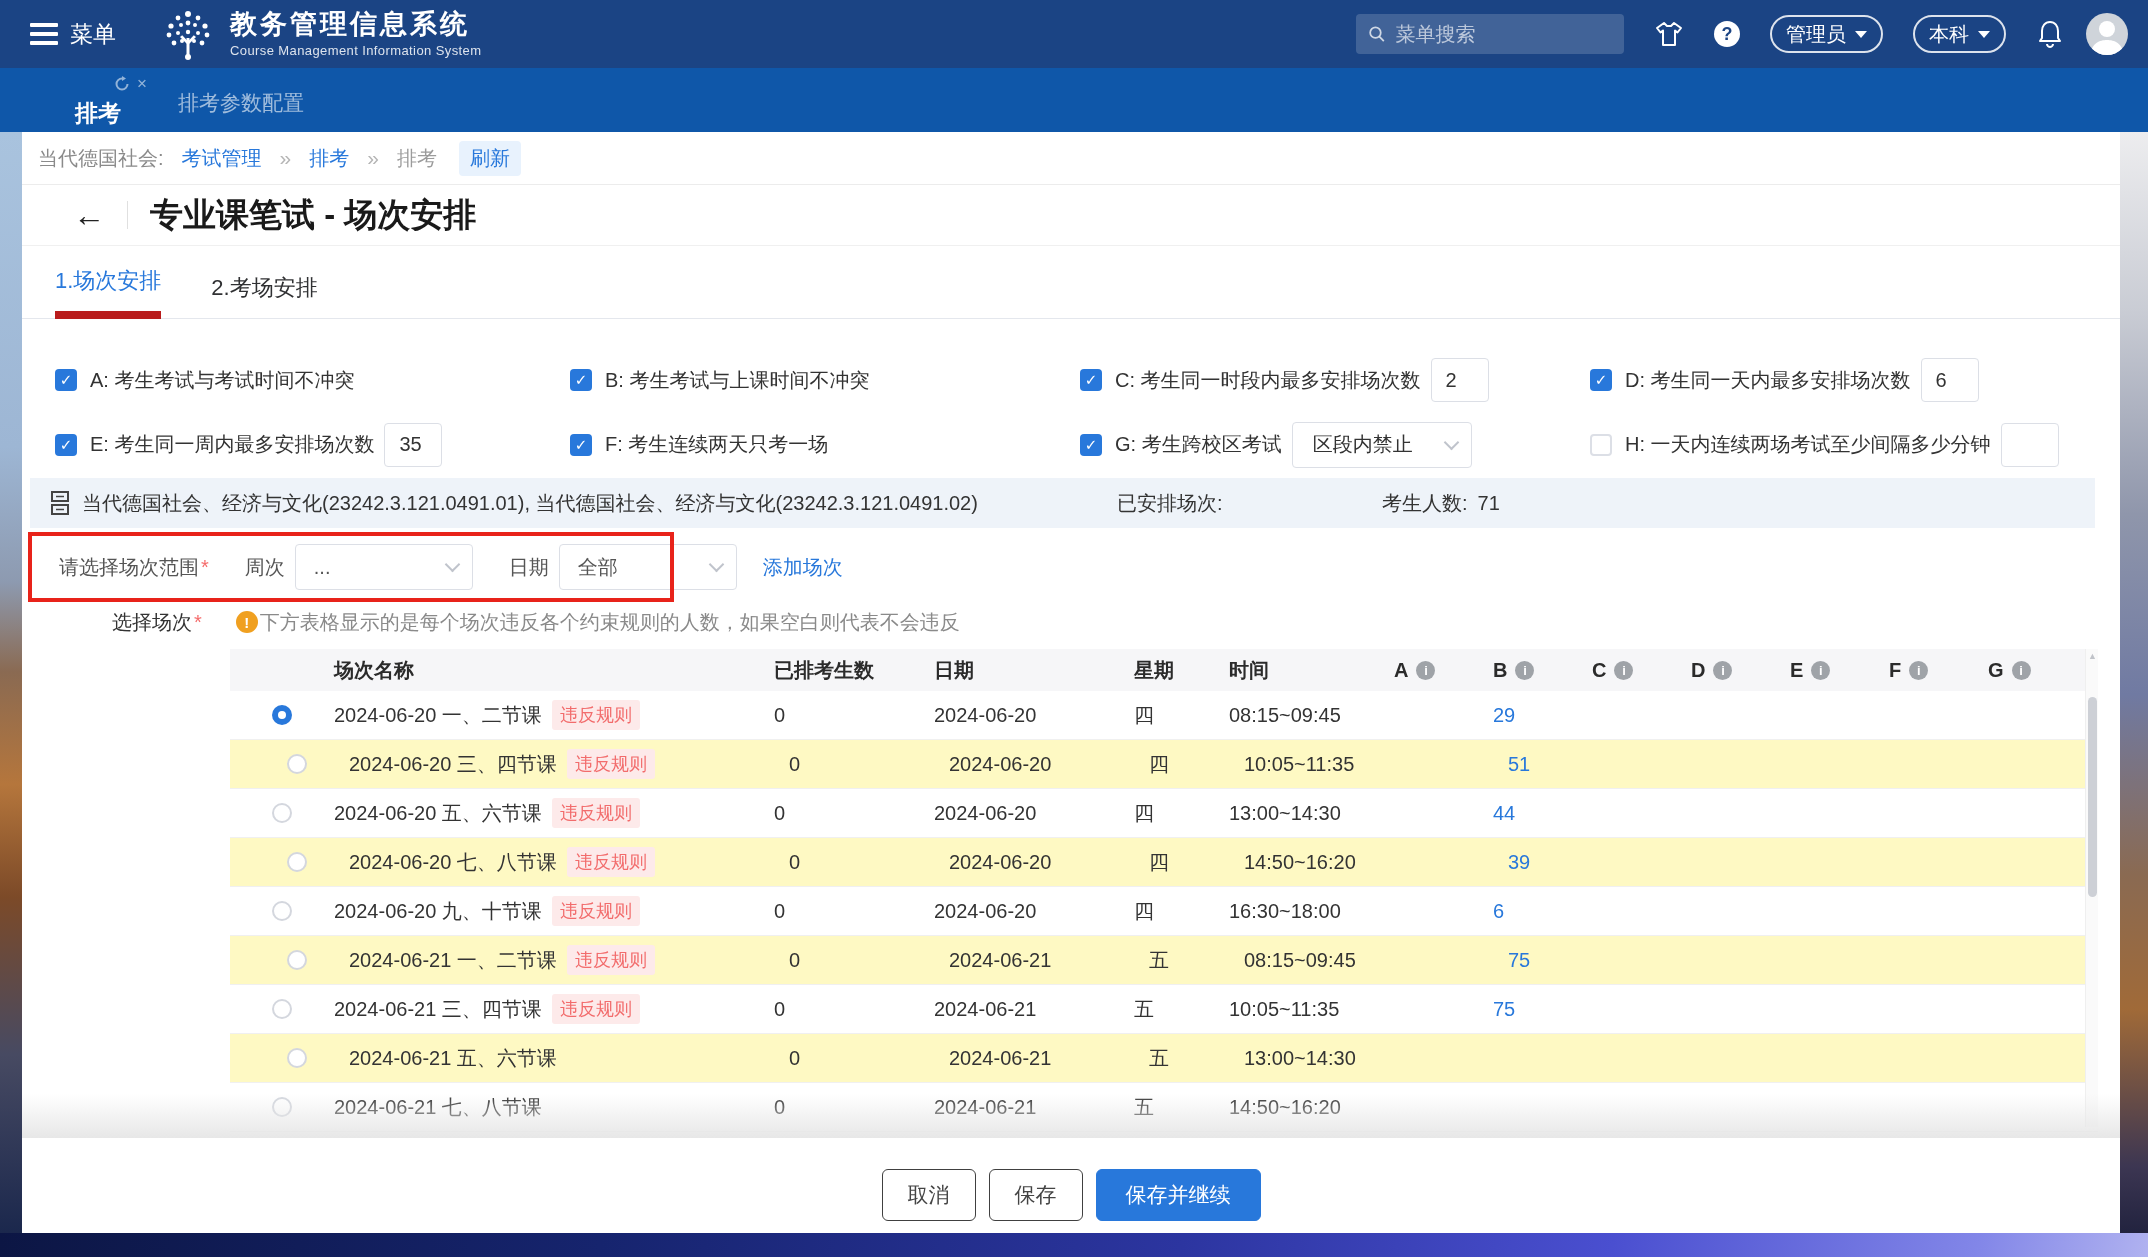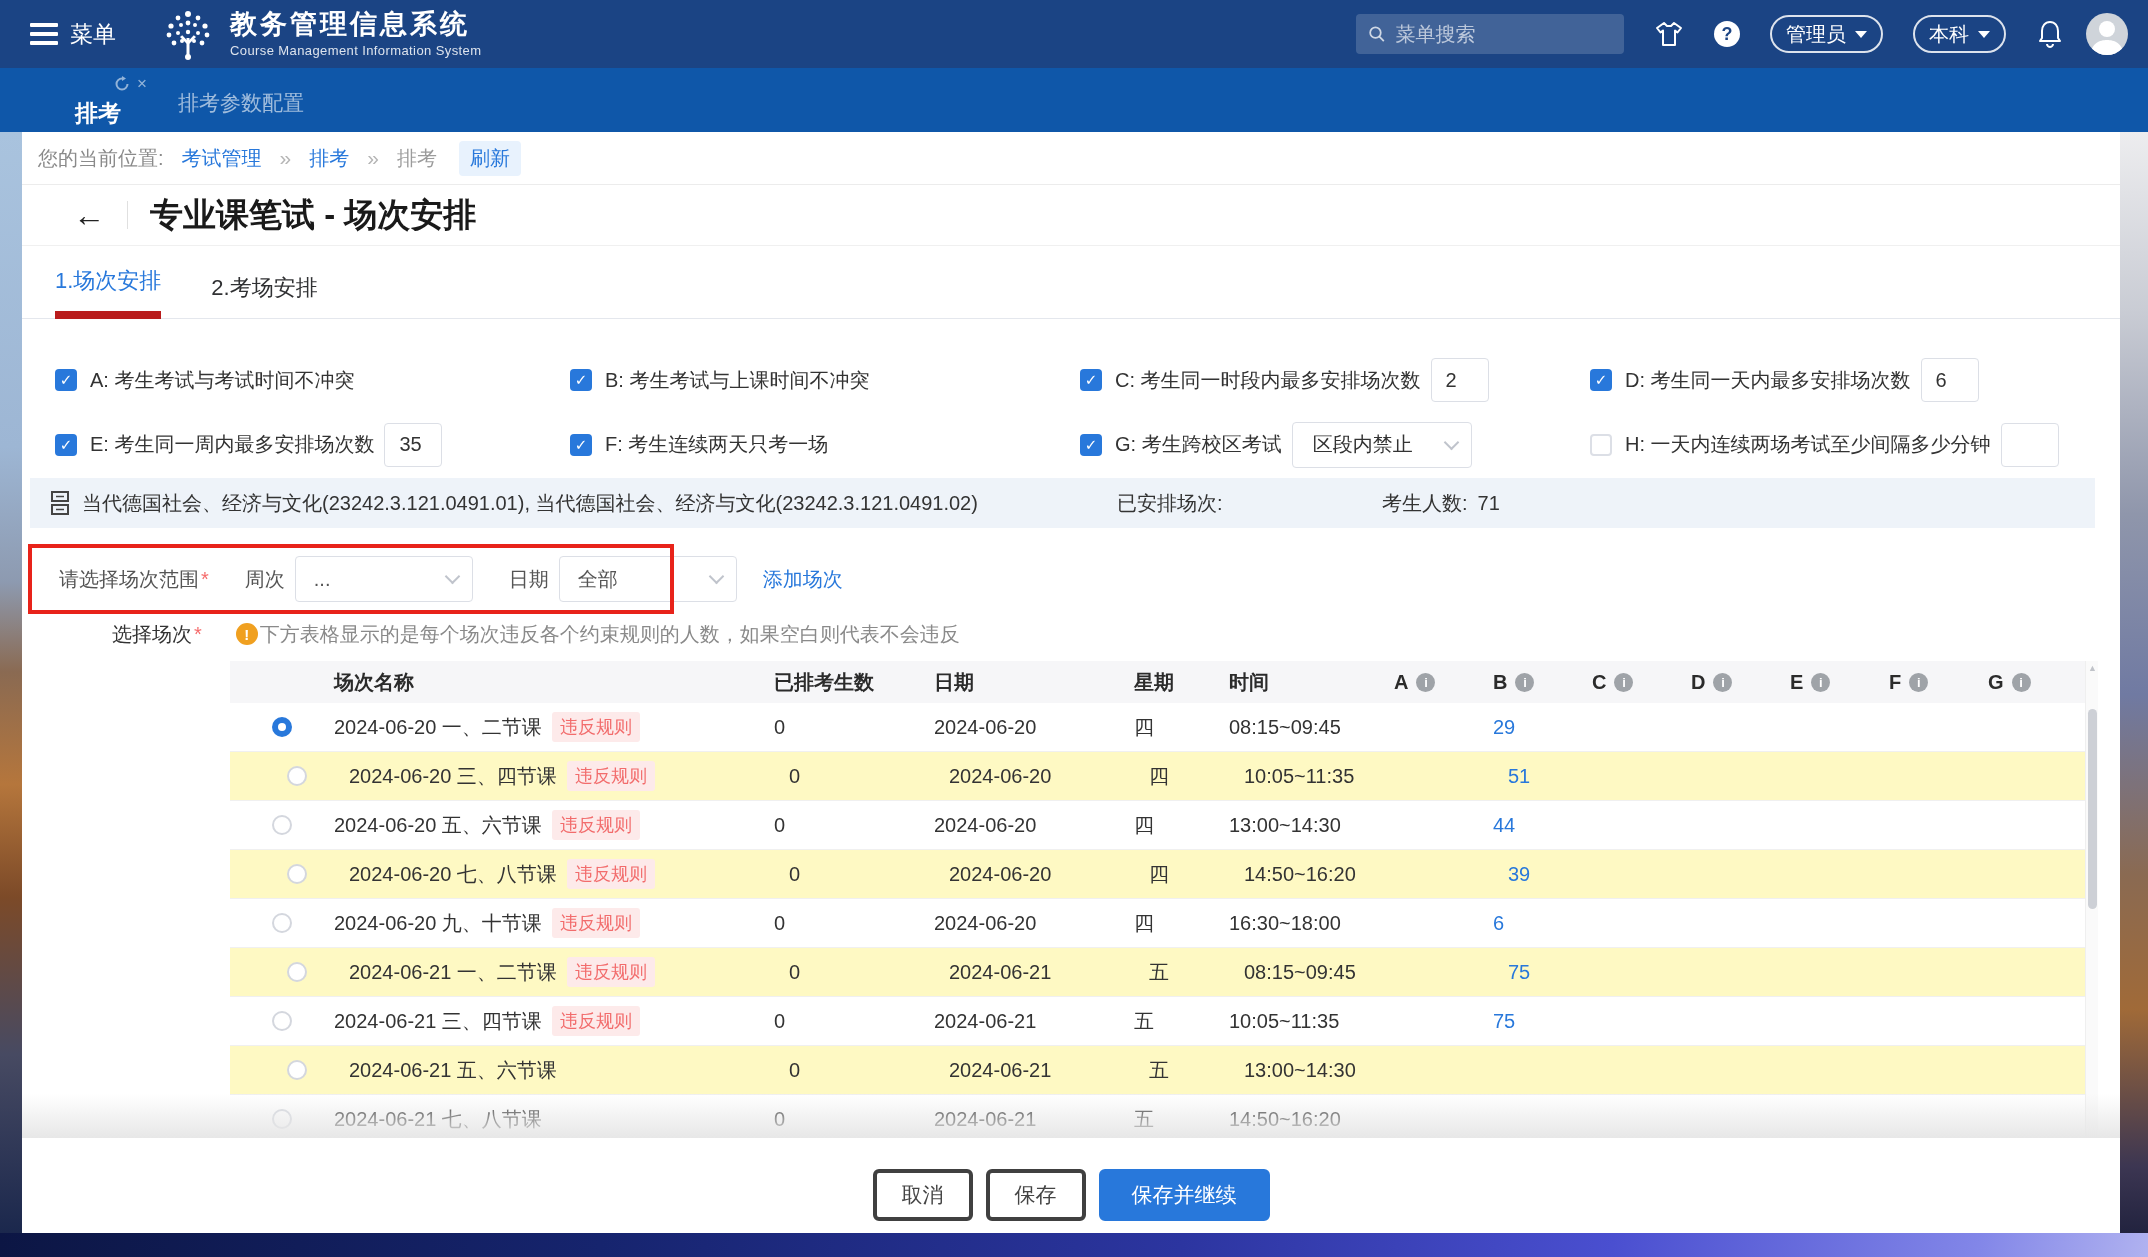--- a/index.html
+++ b/index.html
@@ -75,21 +75,21 @@
   .rule-label{color:#333;}
   .num-input{margin-left:10px;width:58px;height:44px;border:1px solid #dcdfe6;border-radius:4px;
     font-size:20px;padding:0 0 0 14px;color:#333;box-sizing:border-box;font-family:inherit;outline:none;}
   .fake-select{margin-left:10px;width:180px;height:46px;border:1px solid #dcdfe6;border-radius:4px;
     display:flex;align-items:center;justify-content:space-between;padding:0 14px 0 20px;font-size:20px;color:#333;
     box-sizing:border-box;cursor:pointer;}
   .chev{width:9px;height:9px;border-right:2px solid #c0c4cc;border-bottom:2px solid #c0c4cc;
     transform:rotate(45deg);margin-top:-5px;flex-shrink:0;}
 
   
-  .course-row{margin:8px 25px 16px 8px;height:50px;background:#eef3f9;display:flex;align-items:center;
+  .course-row{margin:8px 25px 4px 8px;height:50px;background:#eef3f9;display:flex;align-items:center;
     padding:0 18px;font-size:20px;position:relative;box-sizing:border-box;}
   .course-name{margin-left:10px;color:#333;}
   .sched-label{position:absolute;left:1087px;color:#333;}
   .stud-label{position:absolute;left:1352px;color:#333;}
   .stud-value{margin-left:10px;}
 
   
   .filter-row{position:relative;height:70px;margin-top:3px;display:flex;align-items:center;font-size:20px;}
   .red-annotation{position:absolute;left:6px;top:0;width:646px;height:70px;border:4px solid #e8231a;
     box-sizing:border-box;pointer-events:none;}
@@ -130,21 +130,21 @@
   .badge{margin-left:10px;background:#fdeaea;color:#f26c6c;font-size:18px;padding:3px 8px;border-radius:3px;white-space:nowrap;}
   .vio-link{color:#2878db;cursor:pointer;}
   .sbar{position:absolute;right:0;top:0;width:13px;height:478px;background:#fafafa;border-left:1px solid #efefef;box-sizing:border-box;}
   .sb-up{position:absolute;top:2px;left:1px;width:11px;text-align:center;font-size:9px;color:#c0c3c9;}
   .sb-thumb{position:absolute;left:2px;top:48px;width:9px;height:200px;background:#cdd0d6;border-radius:5px;cursor:pointer;}
 
   .table-fade{position:absolute;left:0;top:962px;width:100%;height:44px;
     background:linear-gradient(to bottom,rgba(255,255,255,0),#e7e7e7);}
   .footerbar{position:absolute;left:0;top:1006px;width:100%;height:95px;background:#fff;
     display:flex;justify-content:center;align-items:center;gap:13px;padding-top:18px;box-sizing:border-box;}
-  .btn{height:52px;padding:0 25px;border:4px solid #404040;border-radius:6px;background:#fff;font-size:21px;color:#444;
+  .btn{height:52px;padding:0 25px;border:1px solid #404040;border-radius:6px;background:#fff;font-size:21px;color:#444;
     font-family:inherit;display:flex;align-items:center;cursor:pointer;}
   .btn.primary{background:#2878db;border-color:#2878db;color:#fff;padding:0 29px;}
 </style>
 </head>
 <body>
 
 <div class="screen">
 
   <div class="wp-left"></div>
   <div class="wp-right"></div>
@@ -233,21 +233,21 @@
       </svg>
       <span>×</span>
     </span>
     <span class="tab-active-label">排考</span>
     <span class="tab-secondary">排考参数配置</span>
   </nav>
 
   <main class="card">
 
     <div class="breadcrumb-row">
-      <span class="bc-prefix">您的当前位置:</span>
+      <span class="bc-prefix">当代德国社会:</span>
       <span class="bc-link">考试管理</span>
       <span class="bc-sep">»</span>
       <span class="bc-link">排考</span>
       <span class="bc-sep">»</span>
       <span class="bc-current">排考</span>
       <span class="bc-refresh">刷新</span>
     </div>
 
     <div class="title-row">
       <span class="back-arrow">←</span>

